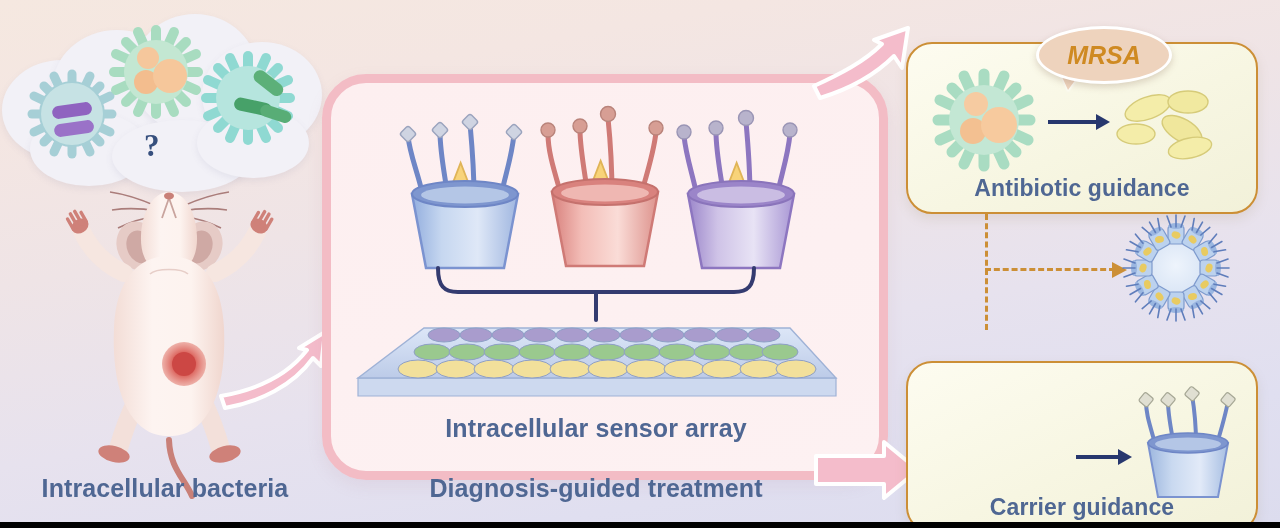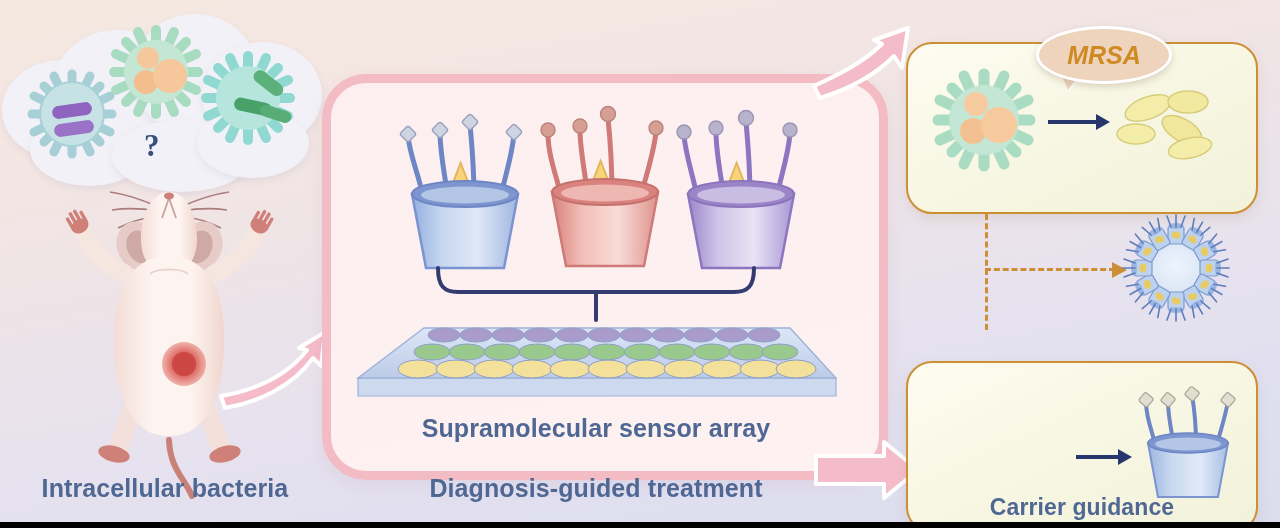--- a/index.html
+++ b/index.html
@@ -436,21 +436,21 @@
           <ellipse cx="294" cy="47" rx="20" ry="9"></ellipse>
             <ellipse cx="332" cy="47" rx="20" ry="9"></ellipse>
           <ellipse cx="370" cy="47" rx="20" ry="9"></ellipse>
             <ellipse cx="408" cy="47" rx="20" ry="9"></ellipse>
           <ellipse cx="444" cy="47" rx="20" ry="9"></ellipse>
         </g>
       </g>
     </svg>
   </div>
 
-  <div class="abs lbl" id="centre-title">Supramolecular sensor array</div>
+  <div class="abs lbl" id="centre-title">Intracellular sensor array</div>
   <div class="abs lbl" id="left-title">Intracellular bacteria</div>
   <div class="abs lbl" id="bottom-title">Diagnosis-guided treatment</div>
 
   <div class="pinkarrow" style="left:812px;top:24px;width:110px;height:78px;">
     <svg width="110" height="78" viewBox="0 0 110 78">
       <path d="M2 62 C28 50 52 38 70 20 L62 16 L96 4 L90 44 L82 32 C62 52 34 66 8 74 Z" fill="#f4bccb" stroke="#ffffff" stroke-width="4" stroke-linejoin="round"></path>
     </svg>
   </div>
 
   <div class="pinkarrow" style="left:812px;top:440px;width:112px;height:66px;">
@@ -510,20 +510,21 @@
           <g fill="#f0e79c">
               <ellipse cx="66" cy="44" rx="22" ry="11" transform="rotate(30 66 44)"></ellipse>
             </g>
           <g fill="#f4eda9">
               <ellipse cx="74" cy="62" rx="22" ry="10" transform="rotate(-12 74 62)"></ellipse>
             </g>
         </g>
       </svg>
     </div>
 
+    <div class="rtitle lbl">Antibiotic guidance</div>
   </div>
 
   <div id="mrsa-tail"></div>
   <div id="mrsa-bubble">
     <span id="mrsa-text">MRSA</span>
   </div>
 
   <div class="dashv" style="left:985px;top:214px;height:116px;"></div>
   <div class="dashh" style="left:985px;top:268px;width:130px;"></div>
   <div class="abs" style="left:1112px;top:261px;width:16px;height:18px;">

